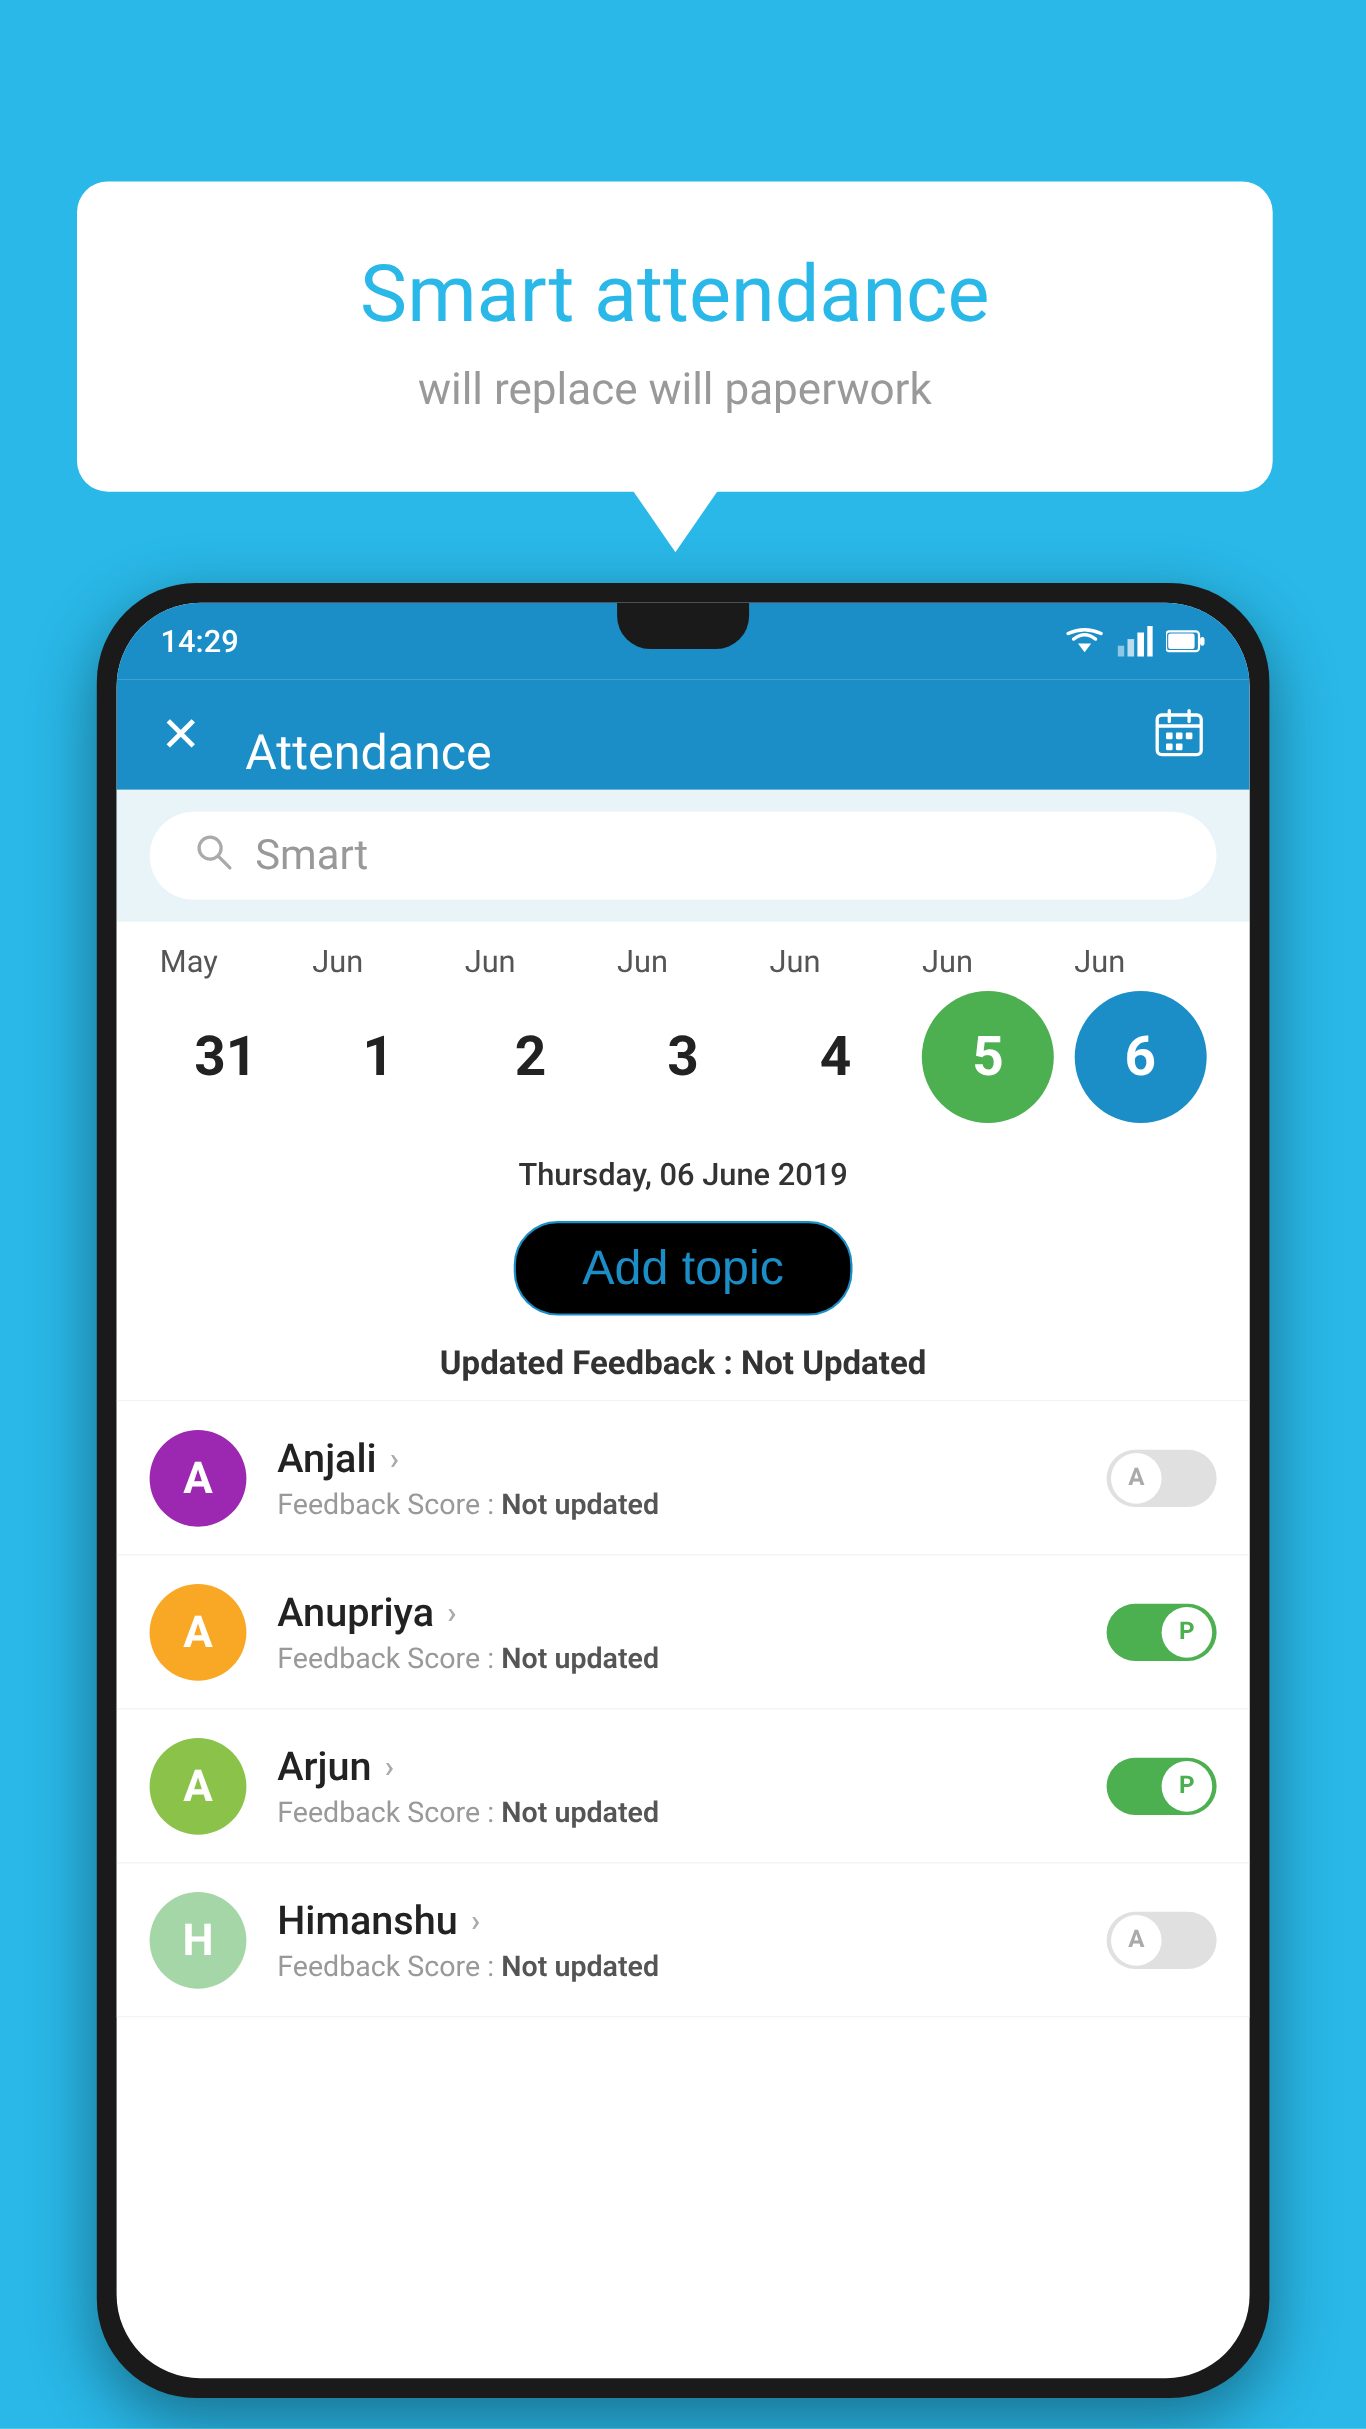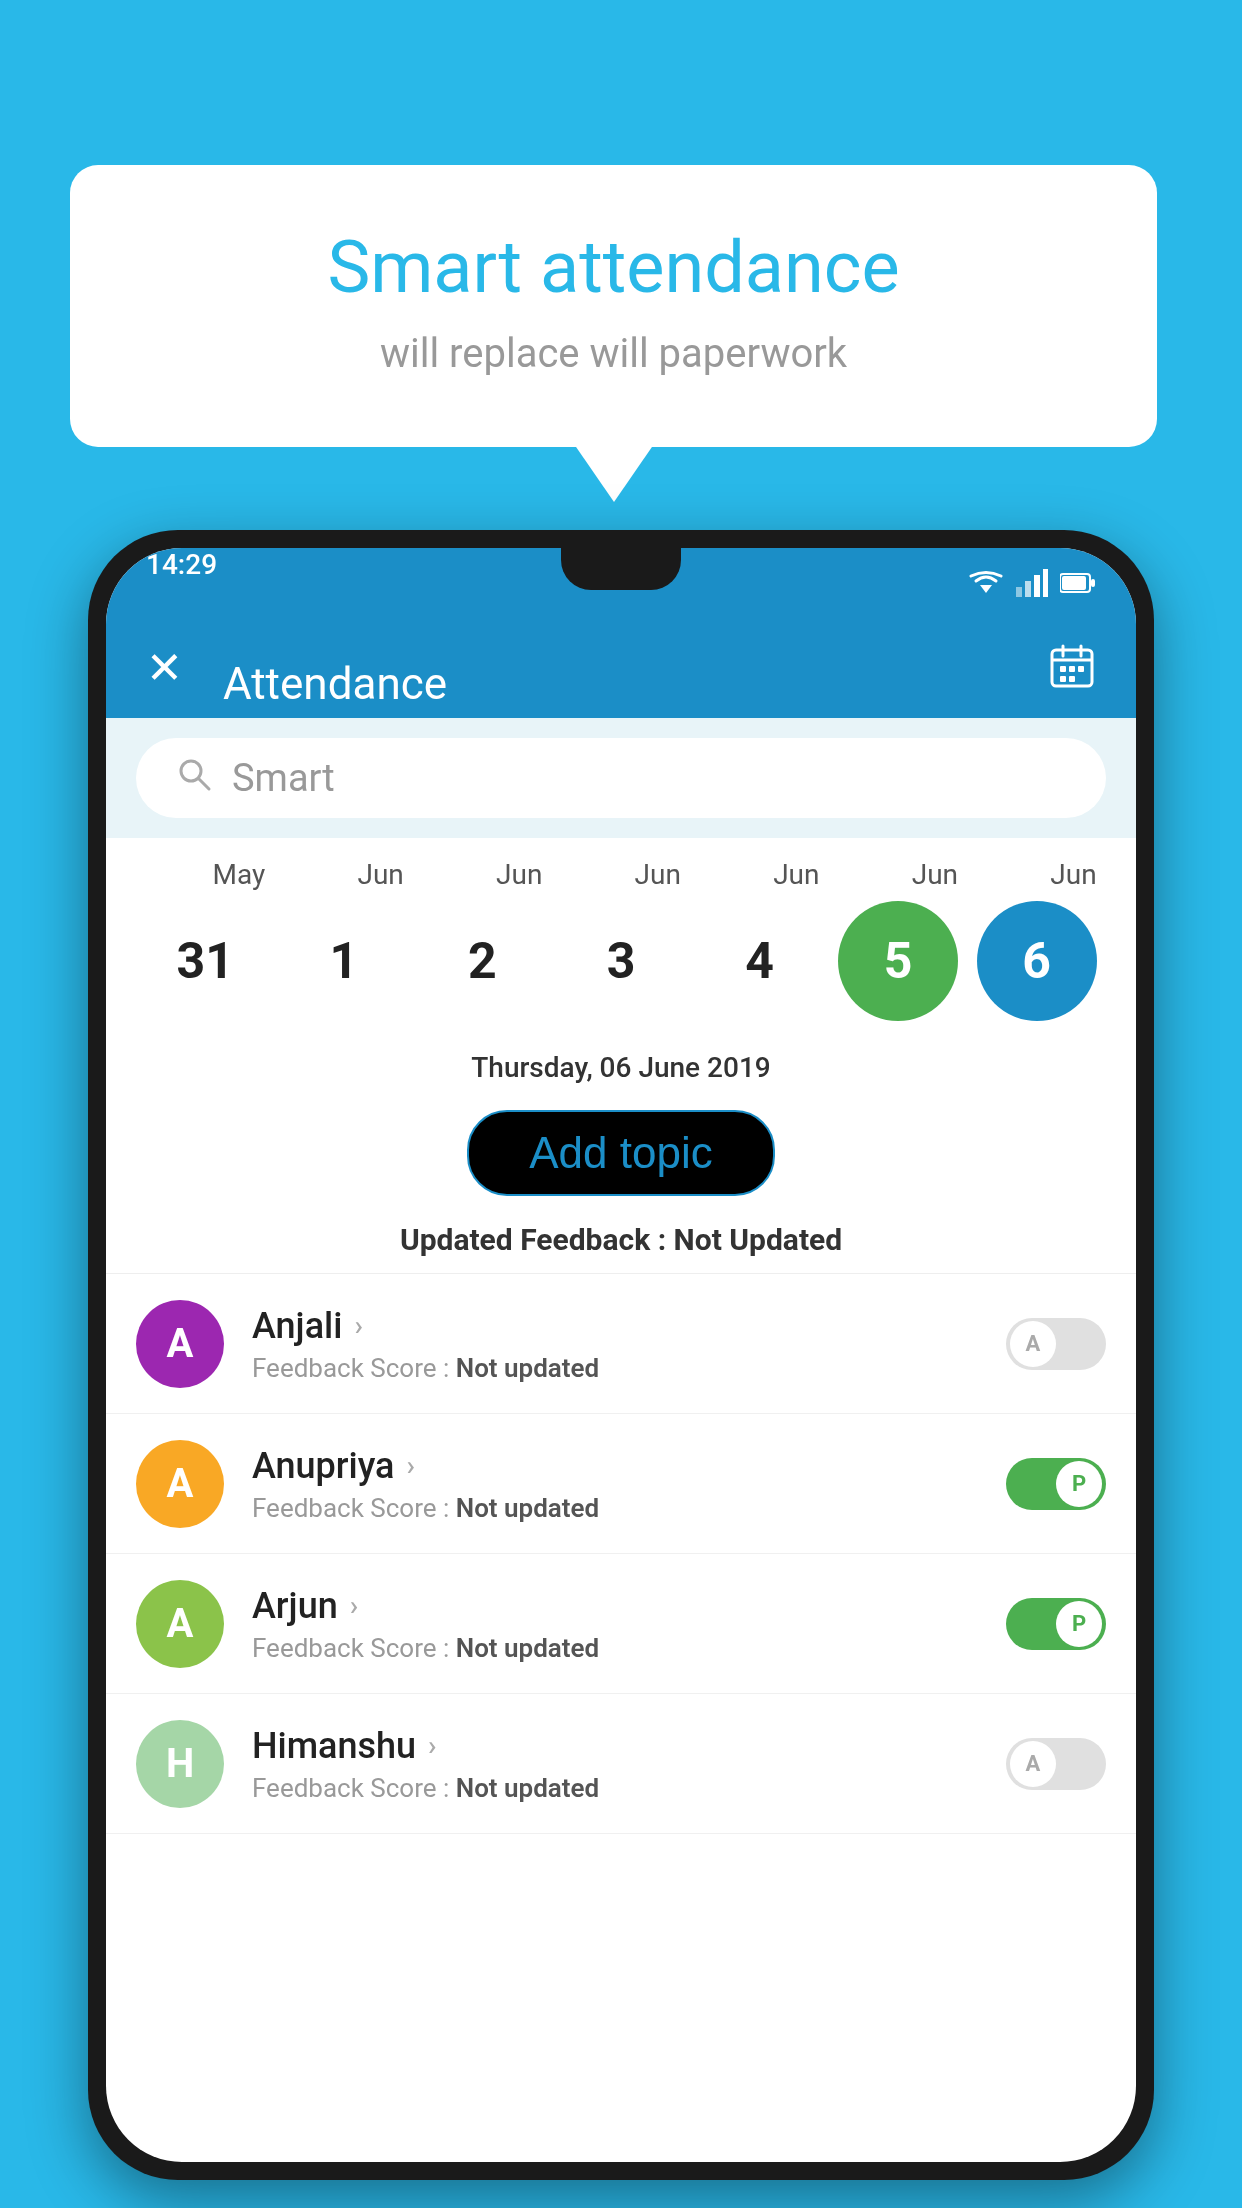--- a/index.html
+++ b/index.html
@@ -76,20 +76,21 @@
       border-radius: 76px;
       overflow: hidden;
       position: relative;
     }
 
     
     .status-bar {
       background: #1b8ec7;
       height: 70px;
       display: flex;
+      align-items: center;
       justify-content: space-between;
       padding: 0 40px;
       position: relative;
     }
 
     .notch {
       position: absolute;
       top: 0;
       left: 50%;
       transform: translateX(-50%);
@@ -179,21 +180,21 @@
     .calendar-months {
       display: flex;
       justify-content: space-around;
       margin-bottom: 10px;
     }
 
     .month-label {
       font-size: 28px;
       color: #555;
       width: 120px;
-      text-align: right;
+      text-align: left;
     }
 
     .calendar-dates {
       display: flex;
       justify-content: space-around;
       align-items: center;
     }
 
     .date-item {
       width: 120px;

